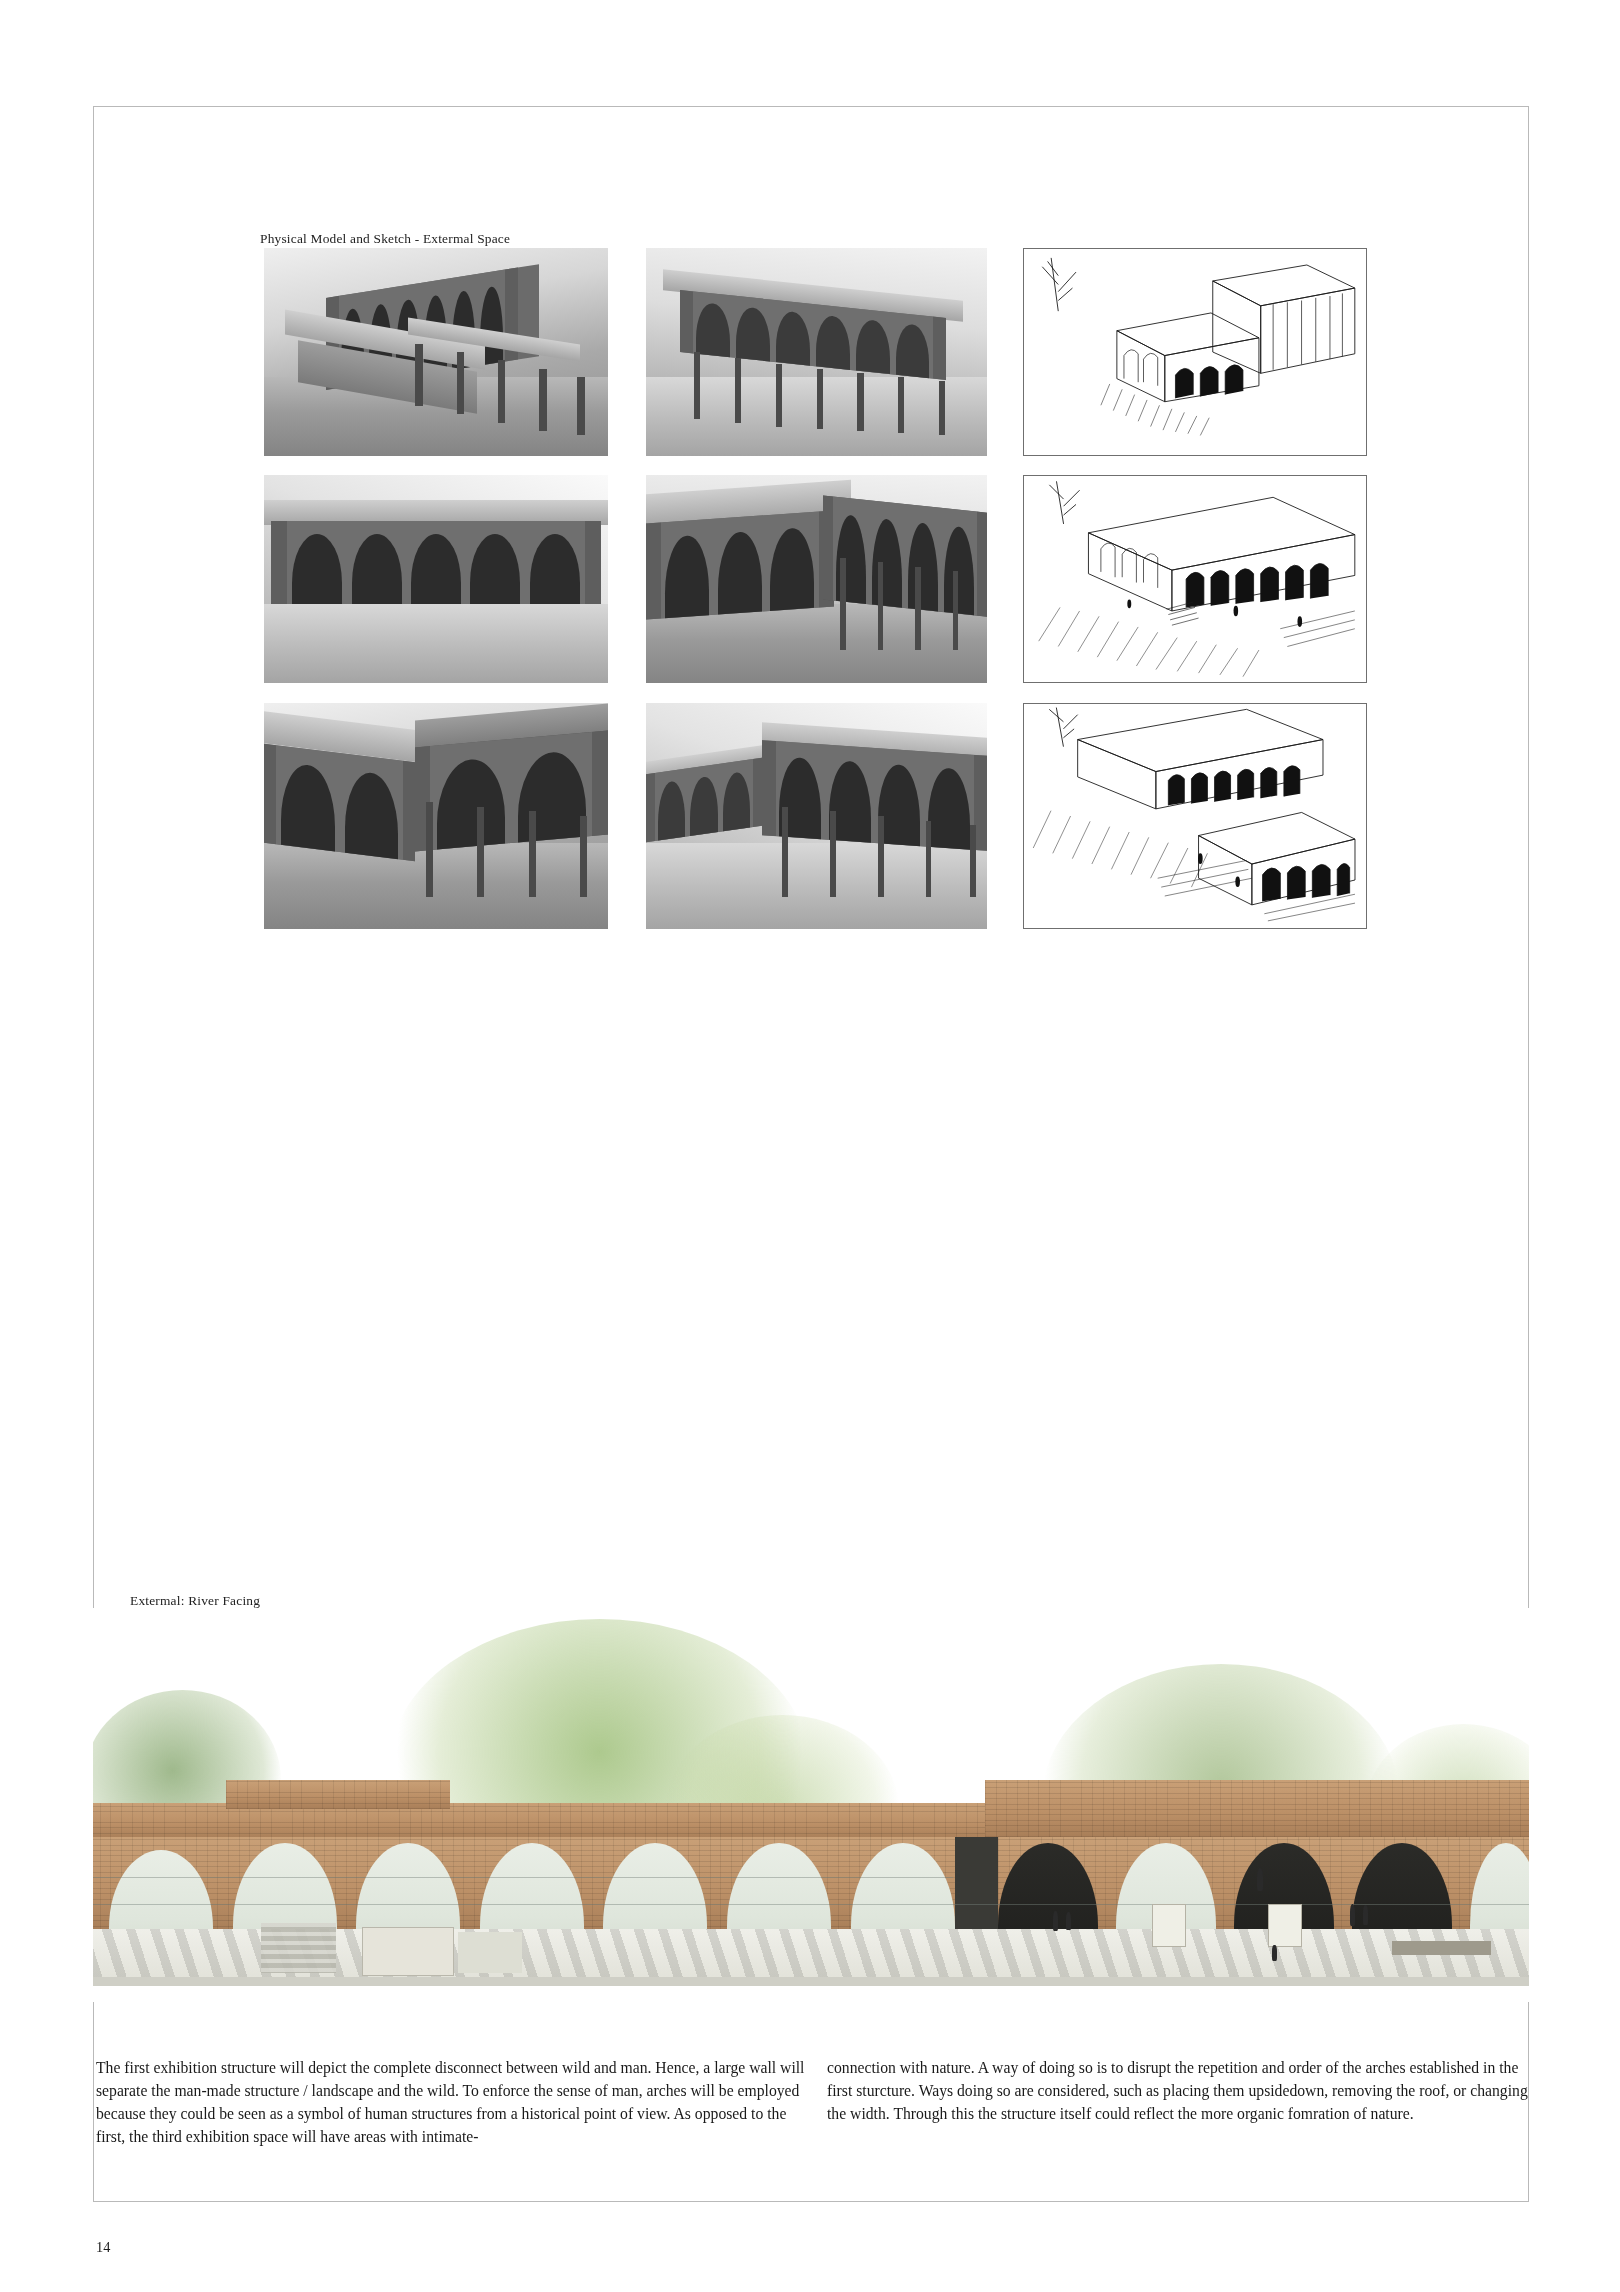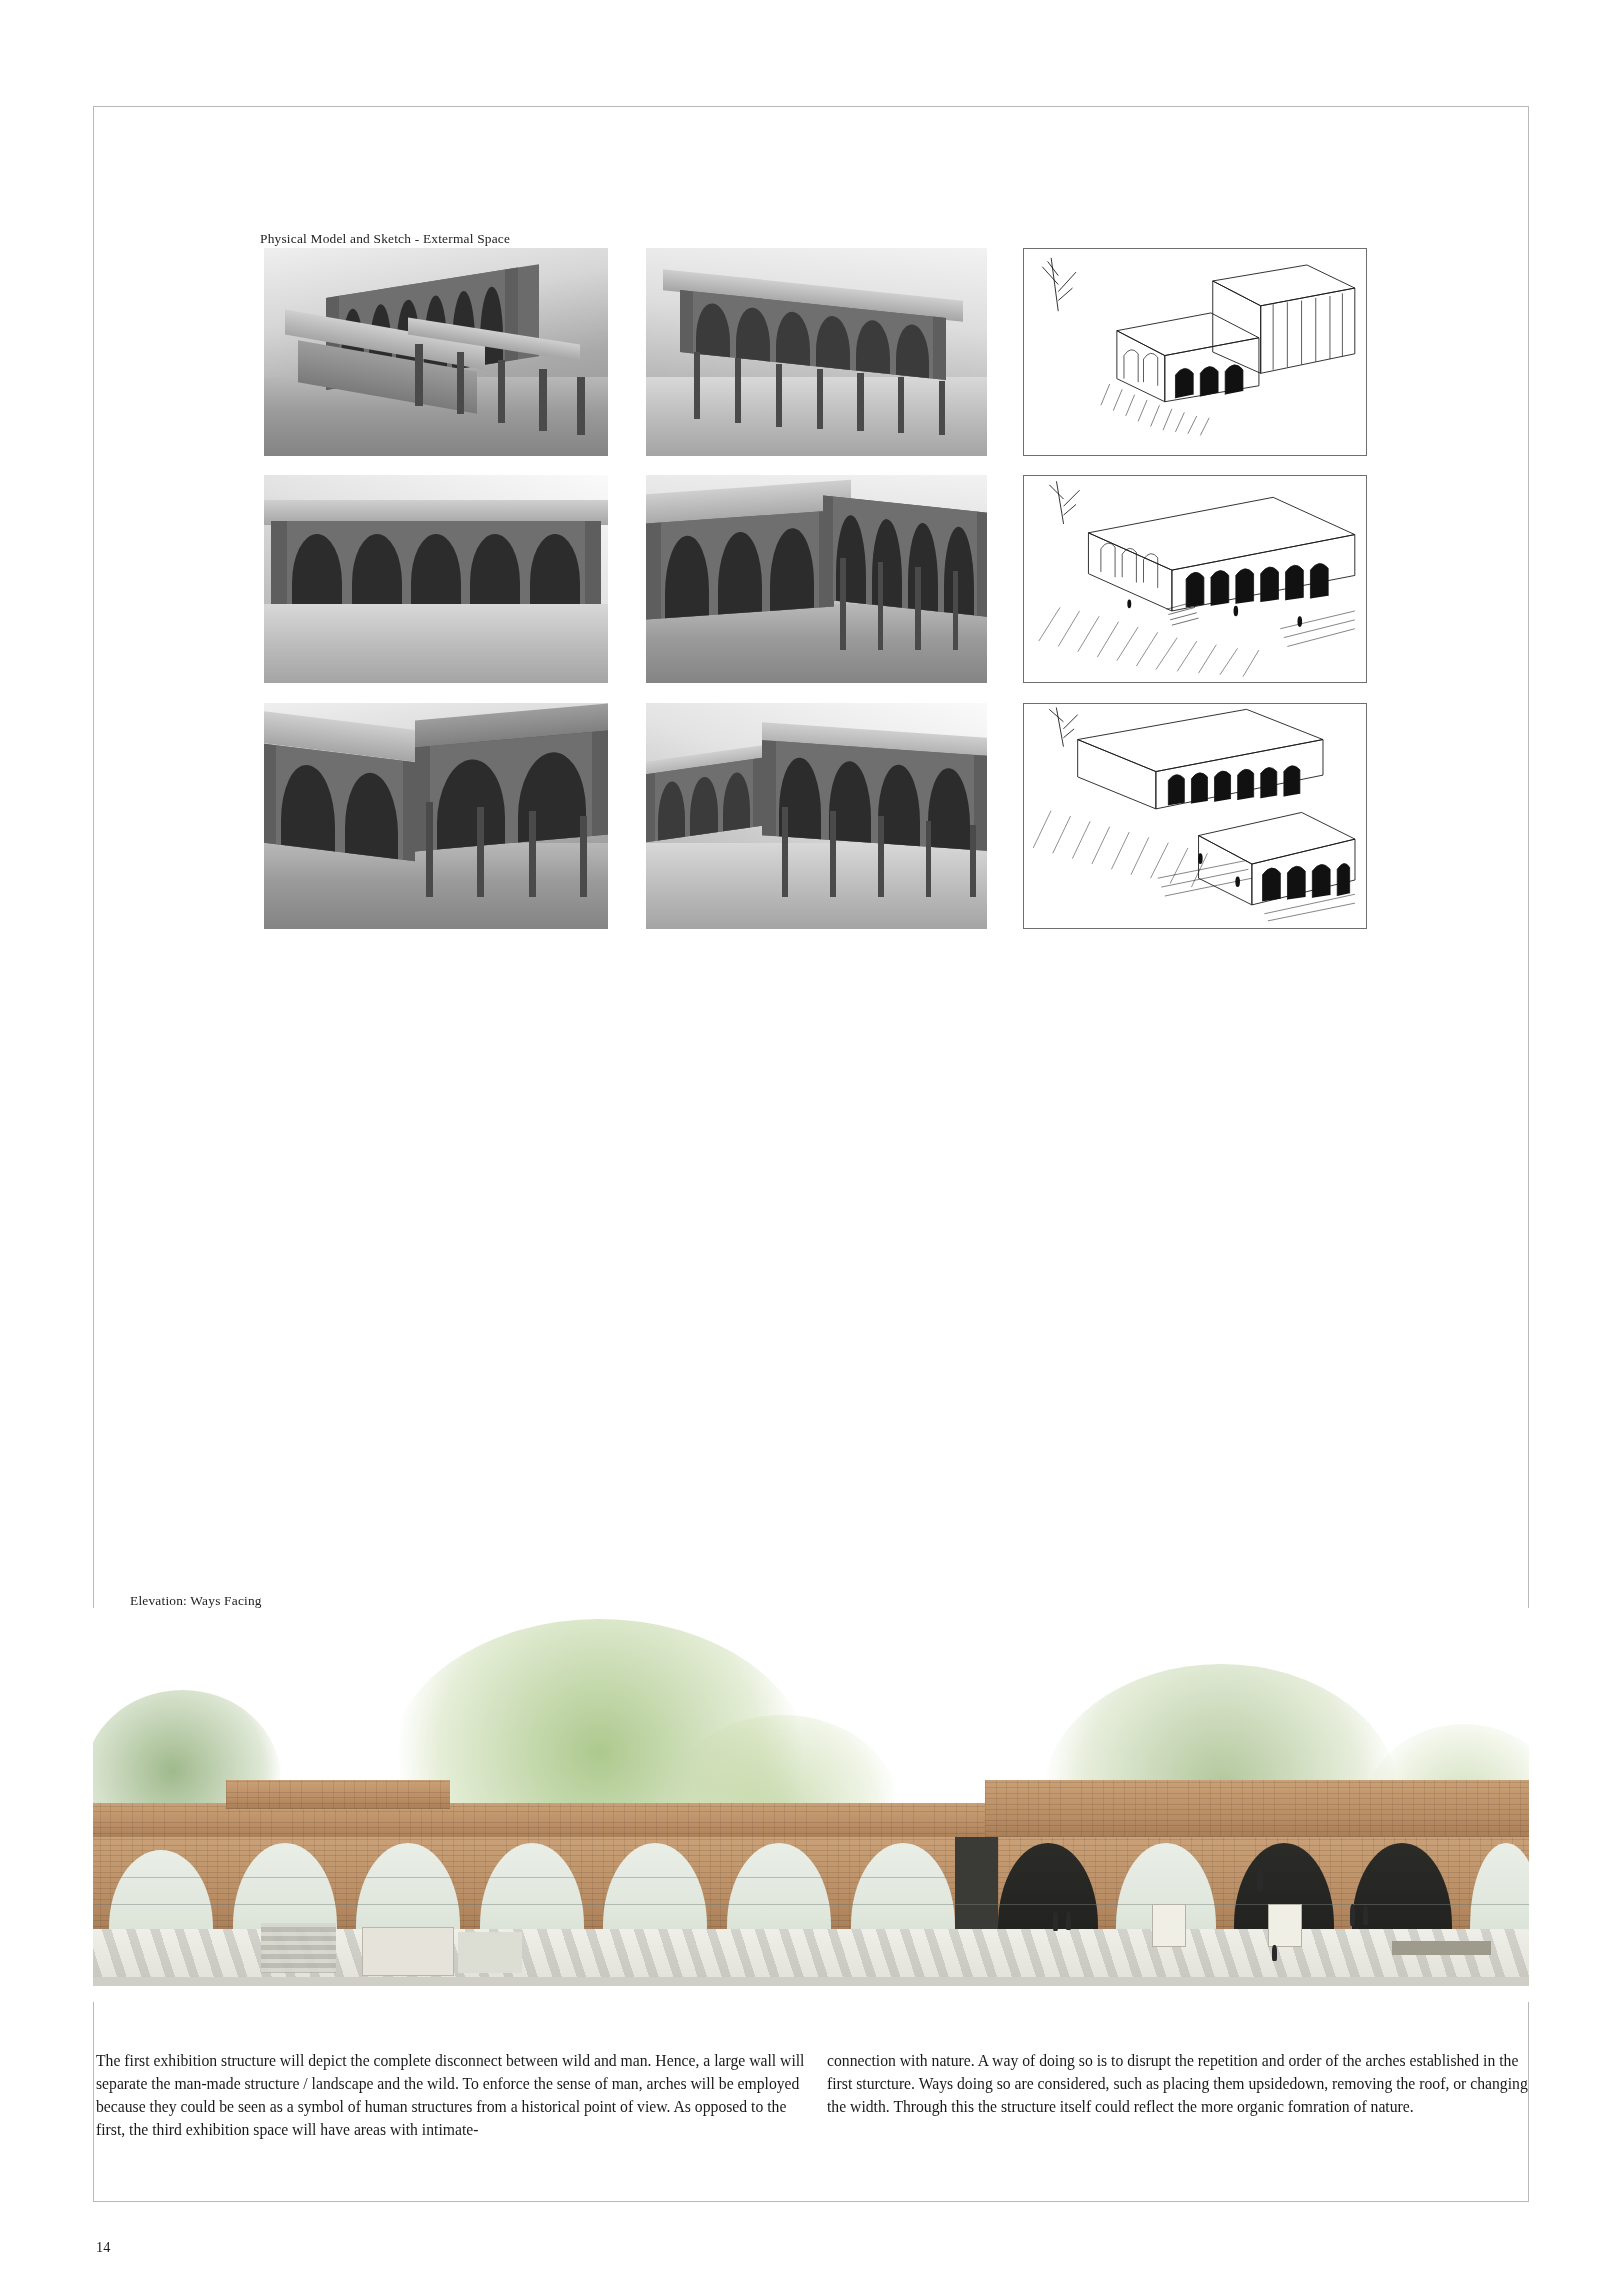--- a/index.html
+++ b/index.html
@@ -204,21 +204,21 @@
     position: absolute;
     top: 2048px;
     font-family: "Liberation Serif", serif;
     font-size: 15.7px;
     line-height: 23px;
     color: #1a1a1a;
     text-align: left;
   }
   #col-left  { left: 96px; width: 716px; }
   #col-right { left: 827px; width: 708px; }
-  .bodytext p { margin: 1px 0 0 0; }
+  .bodytext p { margin: 8px 0 0 0; }
 
   .page-number {
     position: absolute;
     left: 96px;
     top: 2239px;
     font-family: "Liberation Serif", serif;
     font-size: 14.3px;
     color: #1a1a1a;
   }
 </style>
@@ -514,21 +514,21 @@
           </g>
           <g fill="#111" stroke="none">
             <ellipse cx="198" cy="174" rx="2.6" ry="6"></ellipse>
             <ellipse cx="240" cy="200" rx="2.6" ry="6"></ellipse>
           </g>
         </g>
       </svg>
     </div>
   </div>
 
-  <div class="section-label" id="label-elevation">Elevation: Ways Facing</div>
+  <div class="section-label" id="label-elevation">Extermal: River Facing</div>
 
   <div class="elevation">
     <div class="sky"></div>
 
     <div class="tree" style="left:-9px;top:82px;width:197px;height:179px;background:radial-gradient(circle at 45% 45%, rgba(122,158,96,0.72), rgba(150,180,120,0.30) 62%, rgba(255,255,255,0) 75%);"></div>
     <div class="tree" style="left:296px;top:10.7px;width:421px;height:296px;background:radial-gradient(circle at 50% 45%, rgba(150,186,110,0.78), rgba(182,206,144,0.36) 60%, rgba(255,255,255,0) 76%);"></div>
     <div class="tree" style="left:573px;top:107px;width:233px;height:188px;background:radial-gradient(circle at 50% 50%, rgba(168,196,126,0.55), rgba(200,218,166,0.25) 62%, rgba(255,255,255,0) 78%);"></div>
     <div class="tree" style="left:949px;top:56px;width:358px;height:269px;background:radial-gradient(circle at 50% 45%, rgba(138,170,104,0.65), rgba(176,200,140,0.30) 60%, rgba(255,255,255,0) 76%);"></div>
     <div class="tree" style="left:1272px;top:116px;width:197px;height:170px;background:radial-gradient(circle at 50% 50%, rgba(158,188,118,0.5), rgba(200,218,166,0.22) 60%, rgba(255,255,255,0) 78%);"></div>
 

